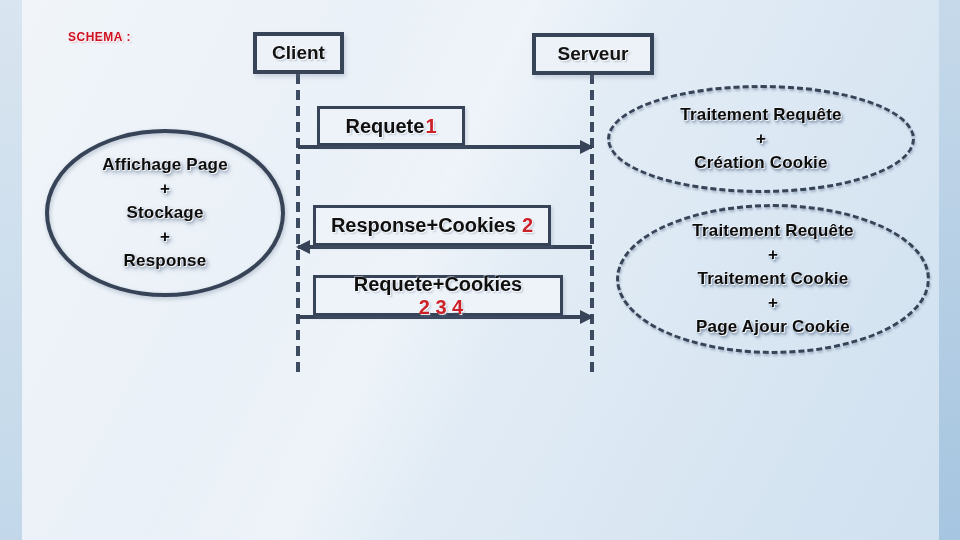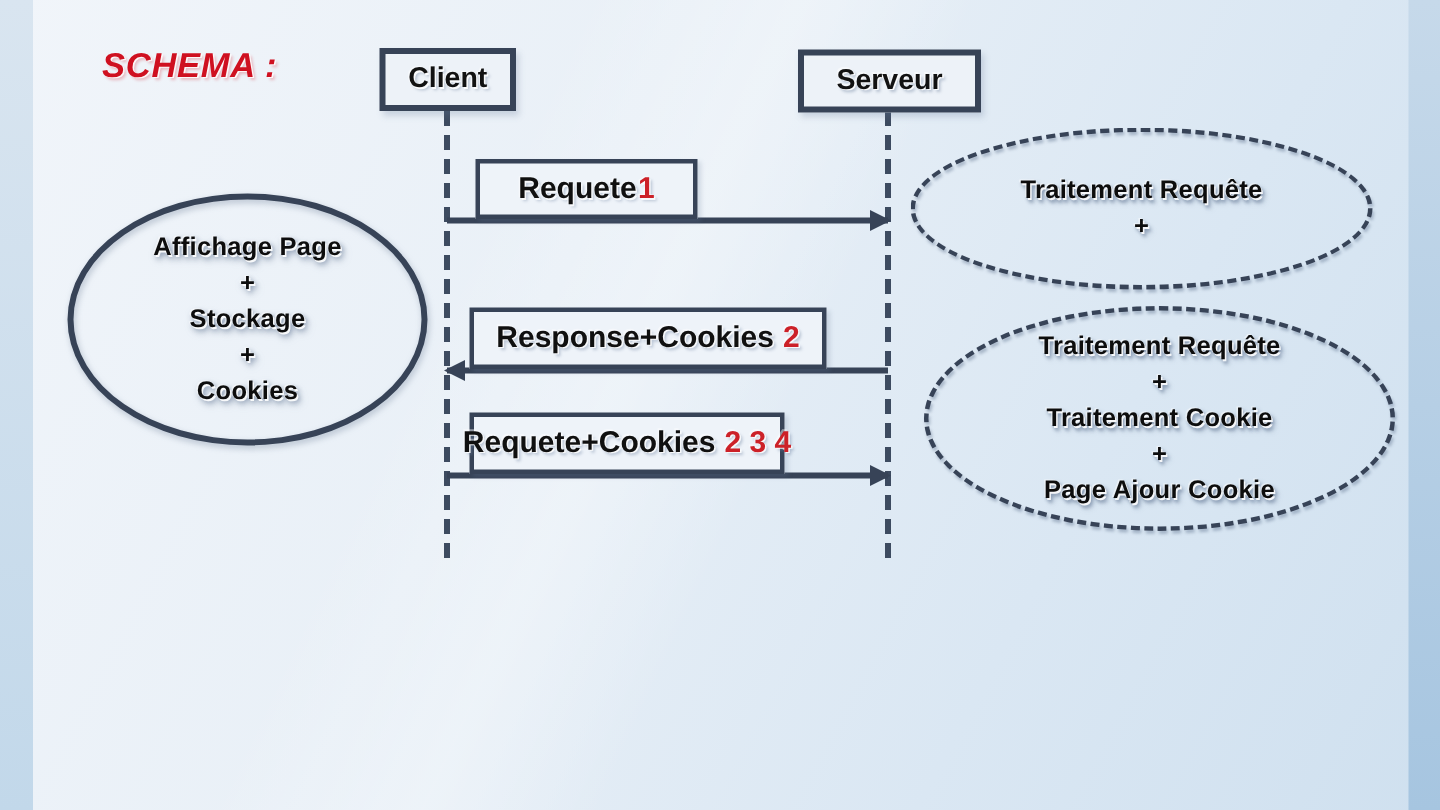--- a/index.html
+++ b/index.html
@@ -12,23 +12,22 @@
     background:
       linear-gradient(115deg, rgba(255,255,255,0) 32%, rgba(255,255,255,.30) 44%, rgba(255,255,255,0) 54%),
       linear-gradient(118deg,#f1f5fa 0%,#e9f0f7 38%,#dae7f3 72%,#cfe0ef 100%);
   }
   .edge-strip{position:absolute;top:0;height:540px;}
   .edge-strip.left{left:0;width:22px;background:linear-gradient(to bottom,#d9e5f0,#c2d8ea);}
   .edge-strip.right{right:0;width:21px;background:linear-gradient(to bottom,#c6d9ea,#a6c5e0);}
 
   .title{
     position:absolute;left:68px;top:30px;
-    font-size:23px;font-weight:bold;letter-spacing:.5px;color:#cf1020;
+    font-size:12px;font-weight:bold;letter-spacing:.5px;color:#cf1020;
     text-shadow:1px 1px 0 rgba(255,255,255,.85), 2px 2px 2px rgba(207,16,32,.25);
-    font-style:italic;
   }
 
   .actor-box{
     position:absolute;box-sizing:border-box;
     border:4px solid #374357;background:#edf2f8;
     display:flex;align-items:center;justify-content:center;
     font-size:19px;font-weight:bold;color:#121212;
     box-shadow:2px 3px 4px rgba(100,120,150,.25);
     text-shadow:-1px -1px 0 rgba(255,255,255,.5),1px 1px 0 rgba(255,255,255,.9),2px 2px 2px rgba(100,120,150,.4);
     z-index:3;
@@ -49,21 +48,21 @@
     display:flex;align-items:center;justify-content:center;
     font-size:20px;font-weight:bold;color:#101010;white-space:pre;
     box-shadow:2px 2px 3px rgba(100,120,150,.22);
     text-shadow:-1px -1px 0 rgba(255,255,255,.45),1px 1px 0 rgba(255,255,255,.85),2px 2px 2px rgba(110,130,160,.4);
     z-index:4;
   }
   .msg-box .nums{color:#cc2128;margin-left:6px;}
   .msg-box .nums.tight{margin-left:1px;}
   .msg-box.m1{left:317px;top:106px;width:148px;height:40px;}
   .msg-box.m2{left:313px;top:205px;width:238px;height:41px;}
-  .msg-box.m3{left:313px;top:275px;width:210px;height:41px;}
+  .msg-box.m3{left:313px;top:275px;width:250px;height:41px;flex-direction:column;}
 
   .arrow{position:absolute;height:4px;background:#374357;left:298px;width:294px;z-index:2;}
   .arrow.a1{top:145px;}
   .arrow.a2{top:245px;}
   .arrow.a3{top:315px;}
   .arrow .head{position:absolute;width:0;height:0;top:-5px;
     border-top:7px solid transparent;border-bottom:7px solid transparent;}
   .arrow.to-right .head{right:-2px;border-left:14px solid #374357;}
   .arrow.to-left .head{left:-2px;border-right:14px solid #374357;}
 
@@ -122,26 +121,27 @@
   </div>
   <div class="arrow a3 to-right">
     <div class="head"></div>
   </div>
 
   <div class="note solid client-note">
     <div>Affichage Page</div>
     <div>+</div>
     <div>Stockage</div>
     <div>+</div>
-    <div>Cookies</div>
+    <div>Response</div>
   </div>
 
   <div class="note dashed server-note-1">
     <div>Traitement Requête</div>
     <div>+</div>
+    <div>Création Cookie</div>
   </div>
 
   <div class="note dashed server-note-2">
     <div>Traitement Requête</div>
     <div>+</div>
     <div>Traitement Cookie</div>
     <div>+</div>
     <div>Page Ajour Cookie</div>
   </div>
 </div>

